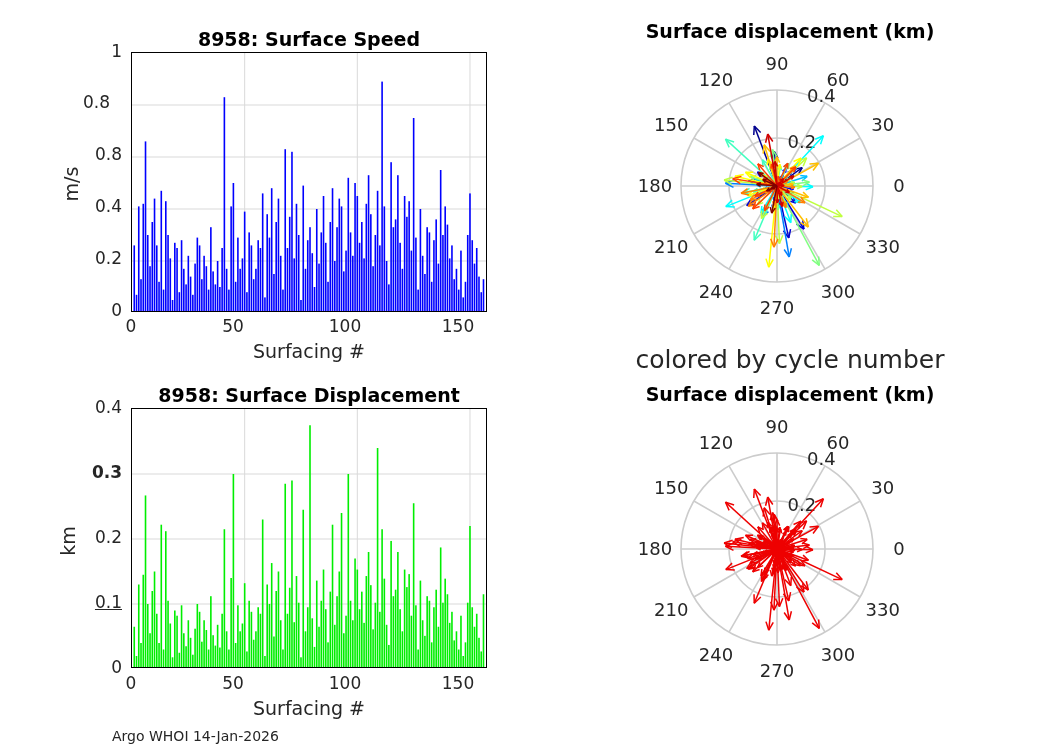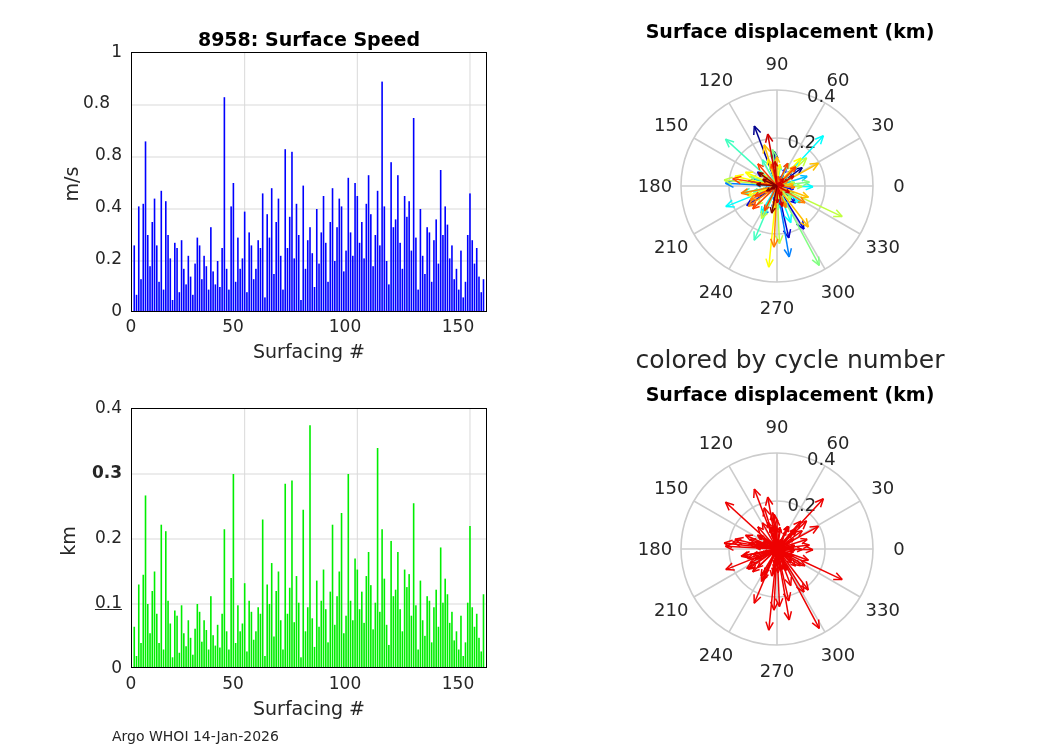--- a/index.html
+++ b/index.html
@@ -205,20 +205,21 @@
         <rect x="343.93" y="195.00" width="1.60" height="65.00" fill="#0000ff"></rect>
         <rect x="346.19" y="223.60" width="1.60" height="36.40" fill="#0000ff"></rect>
         <rect x="348.44" y="239.20" width="1.60" height="20.80" fill="#0000ff"></rect>
         <rect x="350.69" y="226.20" width="1.60" height="33.80" fill="#0000ff"></rect>
       </svg>
   </div>
 </div>
 
 <div class="panel" style="left:0;top:375px;width:520px;height:375px;">
 
+  <div class="title" style="left:131px;top:9px;width:356px;">8958: Surface Displacement</div>
 
   <div class="axlabel ylabel-rot" style="left:38px;top:155px;width:60px;text-align:center;">km</div>
 
   <div class="axlabel" style="left:131px;top:322px;width:356px;text-align:center;">Surfacing #</div>
 
   <div class="ytick" style="left:78px;top:282px;width:44px;">0</div>
   <div class="ytick" style="left:78px;top:217px;width:44px;text-decoration:underline;">0.1</div>
   <div class="ytick" style="left:78px;top:152px;width:44px;">0.2</div>
   <div class="ytick" style="left:78px;top:87px;width:44px;font-weight:bold;">0.3</div>
   <div class="ytick" style="left:78px;top:22px;width:44px;">0.4</div>

